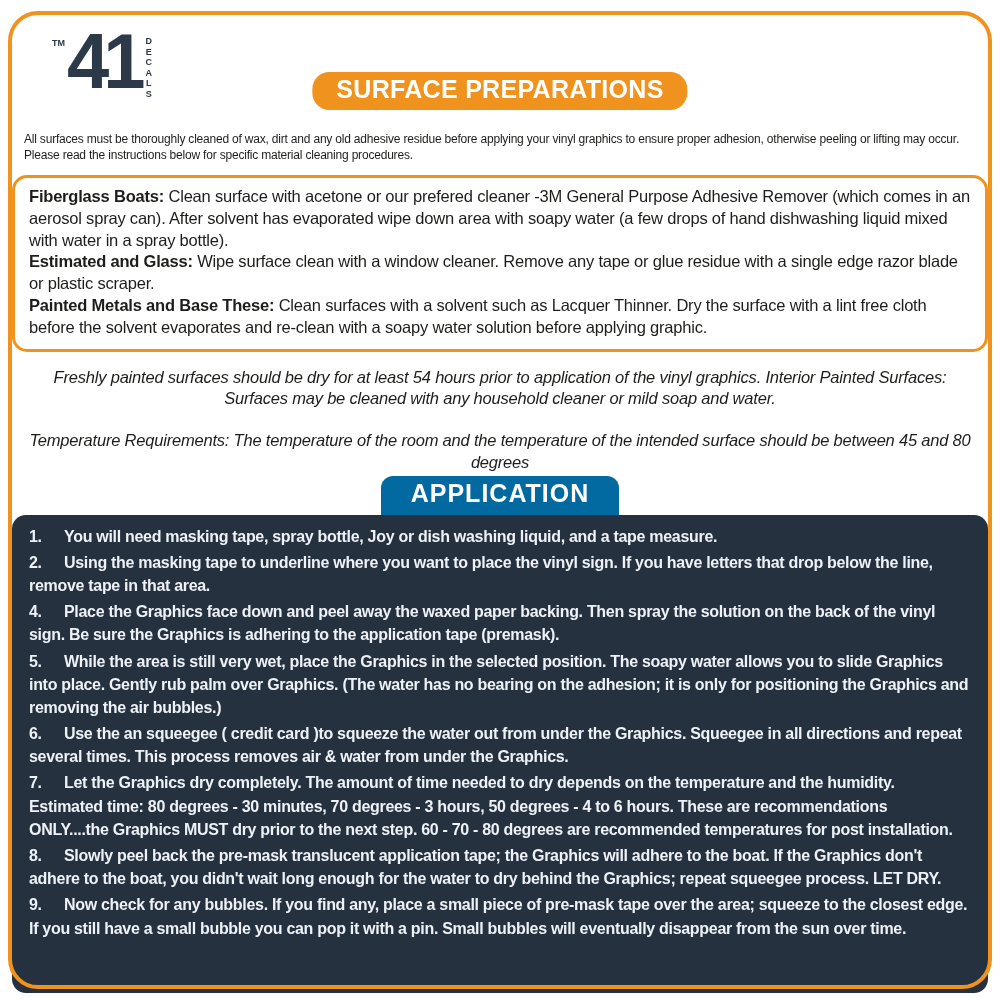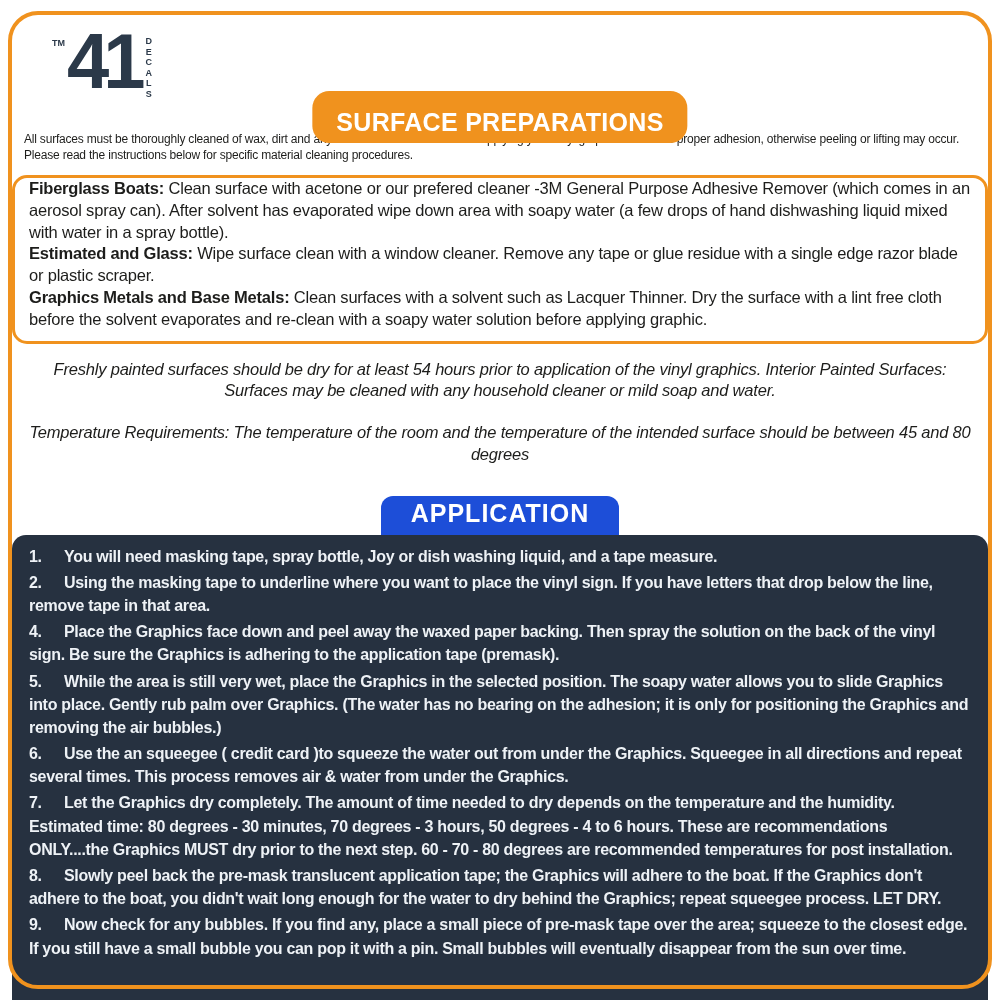--- a/index.html
+++ b/index.html
@@ -17,39 +17,39 @@
   .logo .tm{font-size:9px;font-weight:bold;color:#2b3949;margin-top:12px;margin-right:2px;letter-spacing:0;}
   .logo .num{
     font-size:76px;font-weight:900;color:#2b3949;line-height:0.92;
     letter-spacing:-6px;transform:scaleY(1.02);
   }
   .logo .vtext{display:flex;flex-direction:column;margin-left:6px;margin-top:10px;}
   .logo .vtext span{font-size:9px;font-weight:900;color:#2b3949;line-height:10.5px;text-align:center;}
   .pill{
     position:absolute;left:50%;top:72px;transform:translateX(-50%);
     background:#F0921E;color:#ffffff;font-weight:bold;font-size:25px;
-    padding:17px 24px 6px;border-radius:17px;white-space:nowrap;letter-spacing:0.3px;margin-top:19px;
+    padding:3px 24px 6px;border-radius:17px;white-space:nowrap;letter-spacing:0.3px;
   }
   
   .intro{margin:16px 24px 0;font-size:12px;line-height:1.3;letter-spacing:-0.2px;}
   
   .prep-box{
     margin:12px 12px 0;border:3px solid #F0921E;border-radius:15px;
-    padding:0 14px 10px;font-size:16.5px;line-height:1.32;letter-spacing:-0.2px;
+    padding:8px 14px 10px;font-size:16.5px;line-height:1.32;letter-spacing:-0.2px;
   }
   .prep-box p{margin:0;}
   .prep-box b{letter-spacing:-0.2px;}
   
   .note{text-align:center;font-style:italic;font-size:16.5px;line-height:1.32;letter-spacing:-0.2px;}
   .note1{margin:15px 28px 0;}
   .note2{margin:20px 22px 0;}
   .note2 strong{font-weight:bold;}
   
   .app-tab{
-    width:fit-content;margin:30px auto 0;background:#1d4ed8;color:#ffffff;
+    width:fit-content;margin:2px auto 0;background:#0369a1;color:#ffffff;
     font-size:25px;font-weight:bold;letter-spacing:1px;
     padding:3px 30px 7px;border-radius:12px 12px 0 0;position:relative;z-index:1;
   }
   .app-box{
     margin:0 12px;background:#263140;border-radius:14px;
     padding:10px 17px 14px;box-sizing:border-box;min-height:478px;
     color:#eef2f6;font-weight:bold;font-size:16px;line-height:1.45;letter-spacing:-0.3px;
   }
   .step{margin:0 0 3px;}
   .step .n{display:inline-block;width:35px;}
@@ -73,21 +73,21 @@
     </span>
   </div>
   <div class="pill">SURFACE PREPARATIONS</div>
 </div>
 
 <p class="intro">All surfaces must be thoroughly cleaned of wax, dirt and any old adhesive residue before applying your vinyl graphics to ensure proper adhesion, otherwise peeling or lifting may occur. Please read the instructions below for specific material cleaning procedures.</p>
 
 <div class="prep-box">
   <p><b>Fiberglass Boats:</b><span> Clean surface with acetone or our prefered cleaner -3M General Purpose Adhesive Remover (which comes in an aerosol spray can). After solvent has evaporated wipe down area with soapy water (a few drops of hand dishwashing liquid mixed with water in a spray bottle).</span></p>
   <p><b>Estimated and Glass:</b><span> Wipe surface clean with a window cleaner. Remove any tape or glue residue with a single edge razor blade or plastic scraper.</span></p>
-  <p><b>Graphics Metals and Base Metals:</b><span> Clean surfaces with a solvent such as Lacquer Thinner. Dry the surface with a lint free cloth before the solvent evaporates and re-clean with a soapy water solution before applying graphic.</span></p>
+  <p><b>Painted Metals and Base These:</b><span> Clean surfaces with a solvent such as Lacquer Thinner. Dry the surface with a lint free cloth before the solvent evaporates and re-clean with a soapy water solution before applying graphic.</span></p>
 </div>
 
 <p class="note note1">Freshly painted surfaces should be dry for at least 54 hours prior to application of the vinyl graphics. Interior Painted Surfaces: Surfaces may be cleaned with any household cleaner or mild soap and water.</p>
 
 <p class="note note2">
   <span>Temperature Requirements: The temperature of the room and the temperature of the intended surface should be between 45 and 80 degrees</span><br>
 </p>
 
 <div class="app-tab">APPLICATION</div>
 

